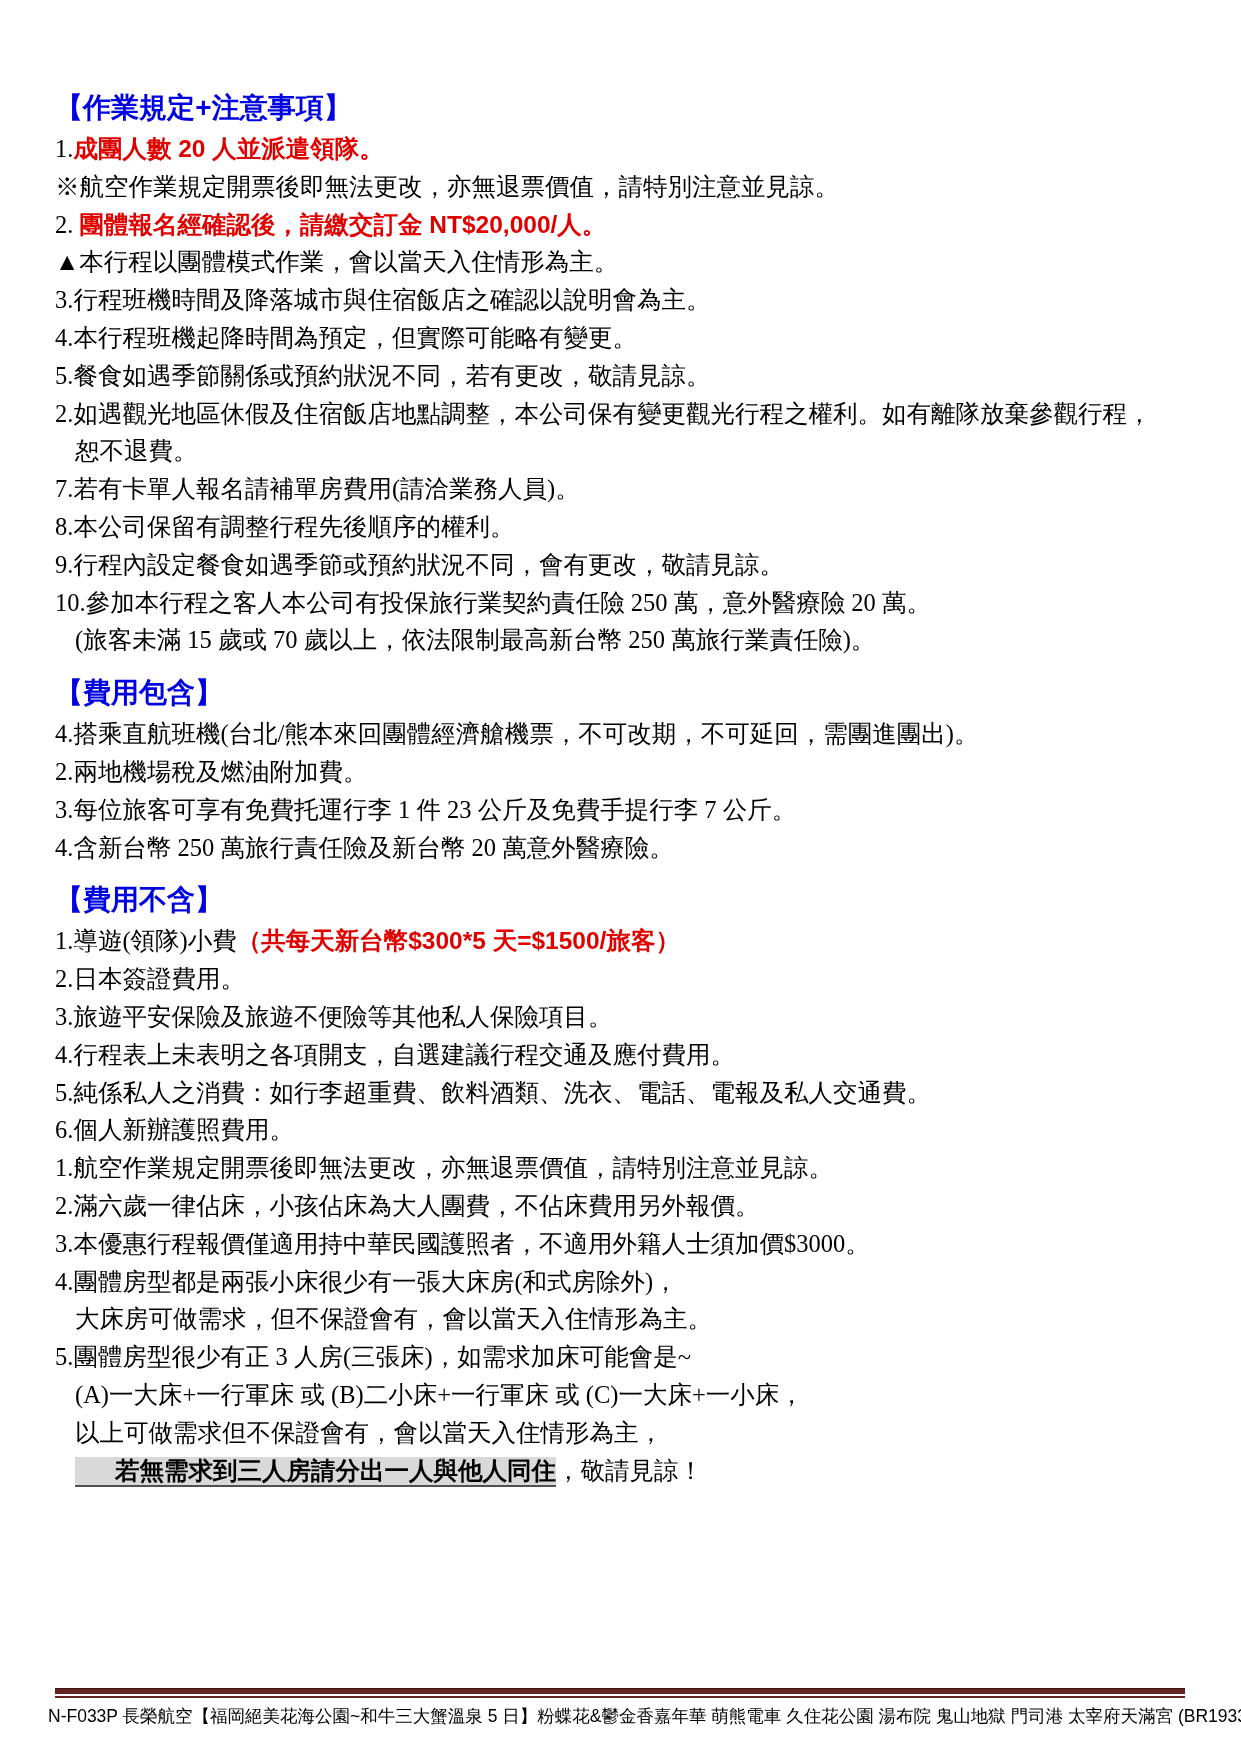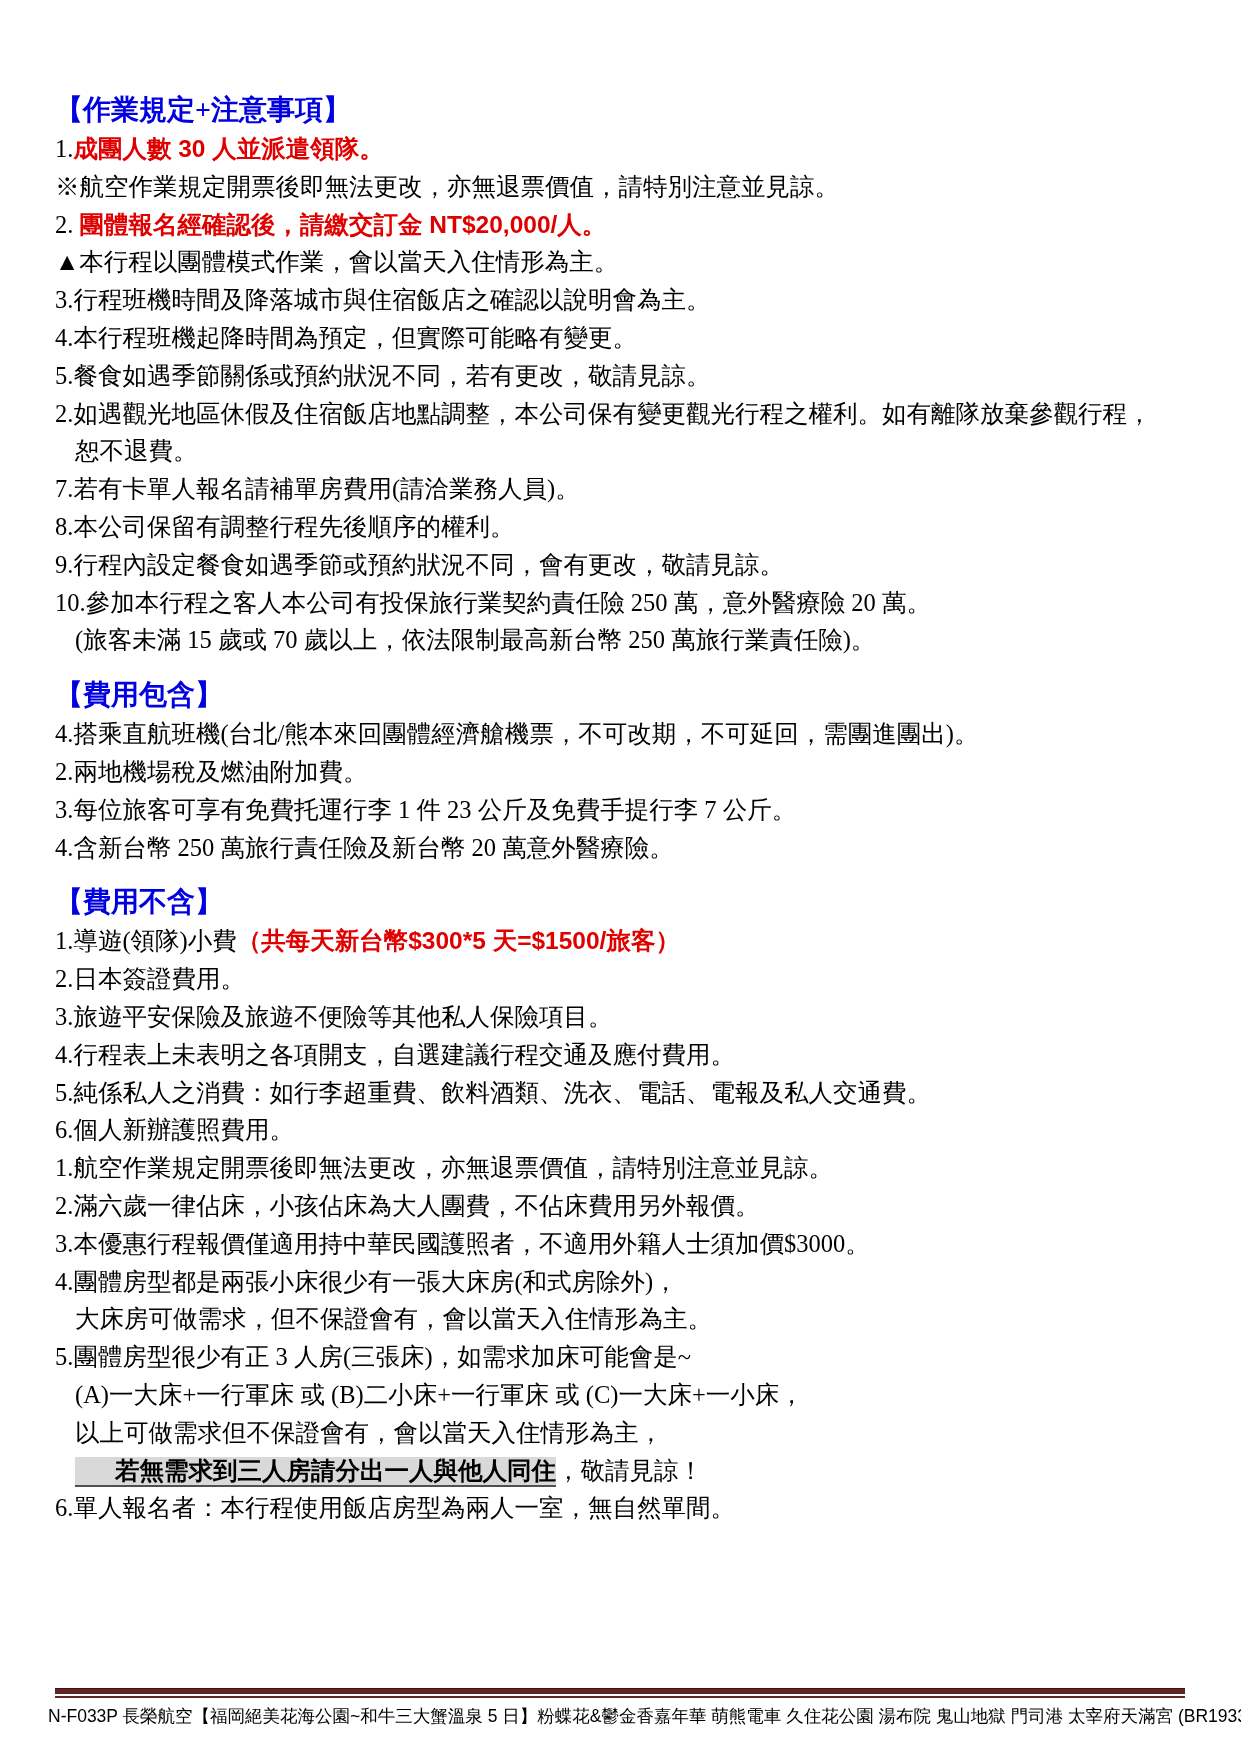--- a/index.html
+++ b/index.html
@@ -18,21 +18,21 @@
   .content {
     padding: 90px 40px 0 55px;
   }
   h2.stitle {
     margin: 0;
     height: 40px;
     line-height: 40px;
     font-size: 28px;
     font-weight: bold;
     color: #0000E0;
-    font-family: Liberation Serif, serif;
+    font-family: Liberation Mono, monospace;
     white-space: nowrap;
   }
   h2.stitle.gap { margin-top: 16px; }
   p.line {
     margin: 0;
     height: 37.8px;
     line-height: 37.8px;
     font-size: 24.5px;
     white-space: nowrap;
   }
@@ -71,21 +71,21 @@
     white-space: nowrap;
     color: #000000;
   }
 </style>
 </head>
 <body>
 
 <div class="content">
 
   <h2 class="stitle">【作業規定+注意事項】</h2>
-  <p class="line"><span>1.</span><span class="red">成團人數 30 人並派遣領隊。</span></p>
+  <p class="line"><span>1.</span><span class="red">成團人數 20 人並派遣領隊。</span></p>
   <p class="line">※航空作業規定開票後即無法更改，亦無退票價值，請特別注意並見諒。</p>
   <p class="line"><span>2. </span><span class="red">團體報名經確認後，請繳交訂金 NT$20,000/人。</span></p>
   <p class="line">▲本行程以團體模式作業，會以當天入住情形為主。</p>
   <p class="line">3.行程班機時間及降落城市與住宿飯店之確認以說明會為主。</p>
   <p class="line">4.本行程班機起降時間為預定，但實際可能略有變更。</p>
   <p class="line">5.餐食如遇季節關係或預約狀況不同，若有更改，敬請見諒。</p>
   <p class="line">2.如遇觀光地區休假及住宿飯店地點調整，本公司保有變更觀光行程之權利。如有離隊放棄參觀行程，</p>
   <p class="line indent">恕不退費。</p>
   <p class="line">7.若有卡單人報名請補單房費用(請洽業務人員)。</p>
   <p class="line">8.本公司保留有調整行程先後順序的權利。</p>
@@ -109,21 +109,20 @@
 
   <p class="line">1.航空作業規定開票後即無法更改，亦無退票價值，請特別注意並見諒。</p>
   <p class="line">2.滿六歲一律佔床，小孩佔床為大人團費，不佔床費用另外報價。</p>
   <p class="line">3.本優惠行程報價僅適用持中華民國護照者，不適用外籍人士須加價$3000。</p>
   <p class="line">4.團體房型都是兩張小床很少有一張大床房(和式房除外)，</p>
   <p class="line indent">大床房可做需求，但不保證會有，會以當天入住情形為主。</p>
   <p class="line">5.團體房型很少有正 3 人房(三張床)，如需求加床可能會是~</p>
   <p class="line indent">(A)一大床+一行軍床 或 (B)二小床+一行軍床 或 (C)一大床+一小床，</p>
   <p class="line indent">以上可做需求但不保證會有，會以當天入住情形為主，</p>
   <p class="line indent"><span class="hl">若無需求到三人房請分出一人與他人同住</span><span>，敬請見諒！</span></p>
-  <p class="line">6.單人報名者：本行程使用飯店房型為兩人一室，無自然單間。</p>
 
 </div>
 
 <div class="footer">
   <div class="footer-rule">
     <div class="rule-thick"></div>
     <div class="rule-gap"></div>
     <div class="rule-thin"></div>
   </div>
   <div class="footer-text">N-F033P 長榮航空【福岡絕美花海公園~和牛三大蟹溫泉 5 日】粉蝶花&amp;鬱金香嘉年華 萌熊電車 久住花公園 湯布院 鬼山地獄 門司港 太宰府天滿宮  (BR1933) 2025/10/21</div>

